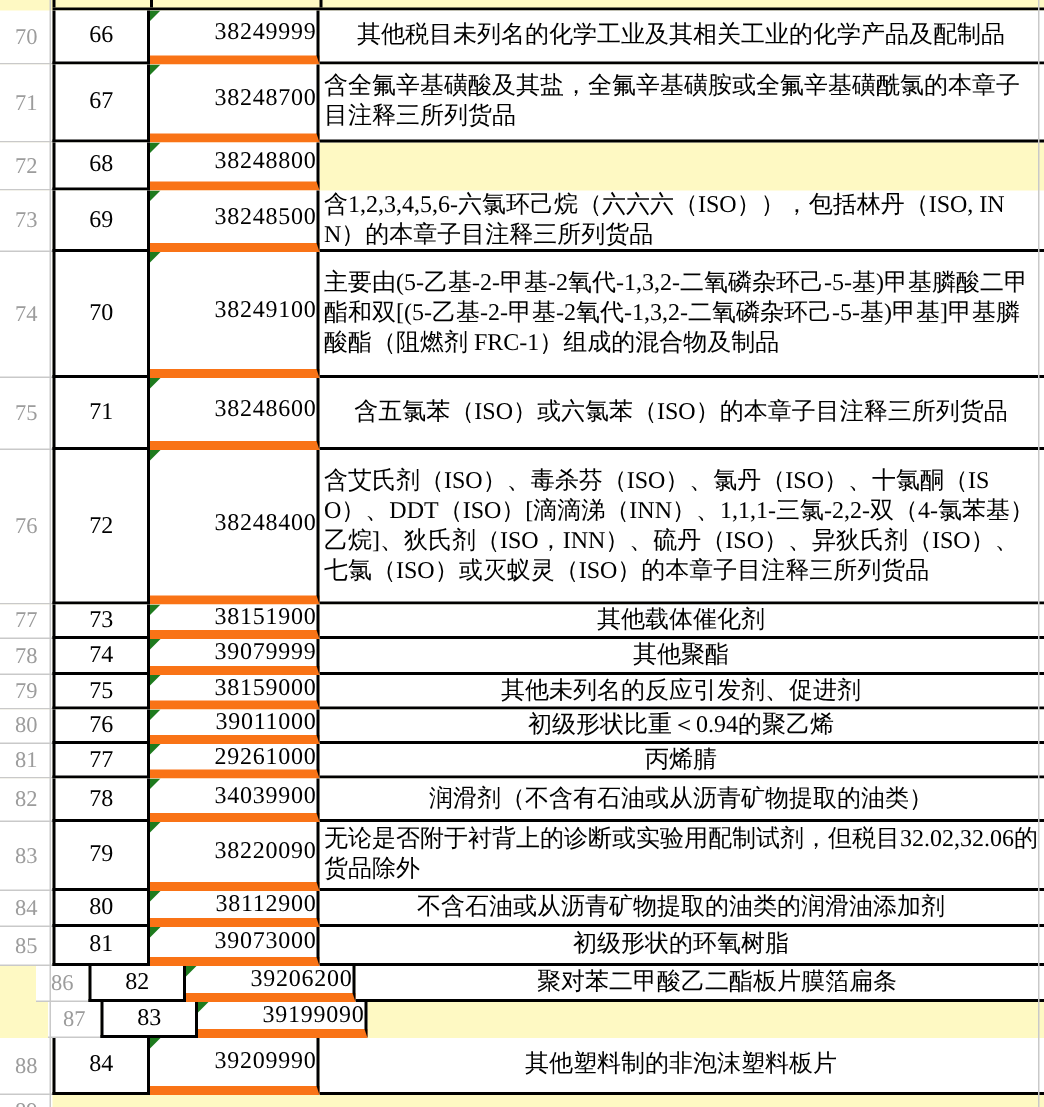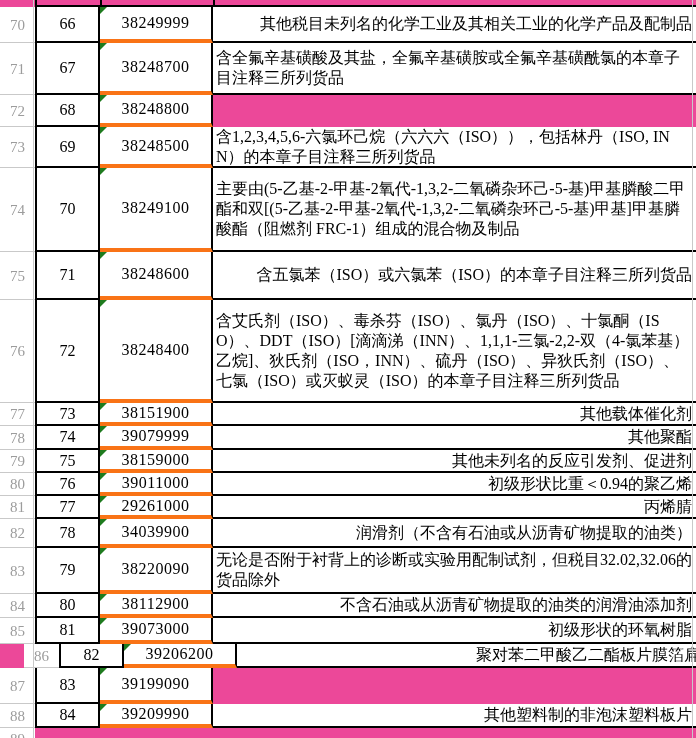--- a/index.html
+++ b/index.html
@@ -5,21 +5,21 @@
   html,body{margin:0;padding:0;}
   *{box-sizing:border-box;}
   body{
     font-family:"Liberation Serif","DejaVu Serif",serif;
     background:#ffffff;
   }
   #screen{
     position:relative;
     width:696px;height:738px;
     overflow:hidden;
-    background:#ec4899;
+    background:#fef9c3;
   }
   
   .top-vline{position:absolute;top:0;height:5px;width:2px;background:#000;}
   
   .gray-vline{position:absolute;top:0;height:738px;width:1px;background:#c9c9c9;}
   
   #table-top-border{position:absolute;top:5px;left:35px;width:661px;height:2px;background:#000;}
   #rows{position:absolute;top:7px;left:0;width:696px;}
   .row{display:flex;width:696px;}
   .cell{
@@ -34,29 +34,29 @@
     color:#9c9c9c;font-size:15px;
     border-bottom:1px solid #c9c9c9;
   }
   .seq{
     width:65px;justify-content:center;
     border-left:2px solid #000;border-right:2px solid #000;
     border-bottom:2px solid #000;
     text-align:right;
   }
   .code{
-    width:113px;justify-content:center;
+    width:113px;justify-content:flex-end;
     position:relative;
     border-right:2px solid #000;
-    border-bottom:4px solid #f97316;
+    border-bottom:6px solid #f97316;
     letter-spacing:0.5px;
     font-family:Liberation Serif, serif;
   }
   .desc{
-    width:483px;justify-content:flex-end;
+    width:483px;justify-content:center;
     padding:1px 4px 1px 3px;
     border-bottom:2px solid #000;
     word-break:break-all;text-align:left;
   }
   .tri{
     position:absolute;top:0;left:0;
     width:0;height:0;
     border-top:7px solid #1e7b1e;
     border-right:7px solid transparent;
   }
@@ -251,29 +251,29 @@
     <div class="cell rowhead">86</div>
     <div class="cell seq">82</div>
     <div class="cell code">
       <span class="tri"></span>
       <span class="code-text">39206200</span>
     </div>
     <div class="cell desc">
       <span>聚对苯二甲酸乙二酯板片膜箔扁条</span>
     </div>
   </div>
-      <div class="row" style="height: 36px;">
+      <div class="row" style="height: 24px; padding-left: 32px;">
     <div class="cell rowhead">87</div>
     <div class="cell seq">83</div>
     <div class="cell code">
       <span class="tri"></span>
       <span class="code-text">39199090</span>
     </div>
   </div>
-      <div class="row" style="height: 24px;">
+      <div class="row" style="height: 38px;">
     <div class="cell rowhead">88</div>
     <div class="cell seq">84</div>
     <div class="cell code">
       <span class="tri"></span>
       <span class="code-text">39209990</span>
     </div>
     <div class="cell desc">
       <span>其他塑料制的非泡沫塑料板片</span>
     </div>
   </div>

